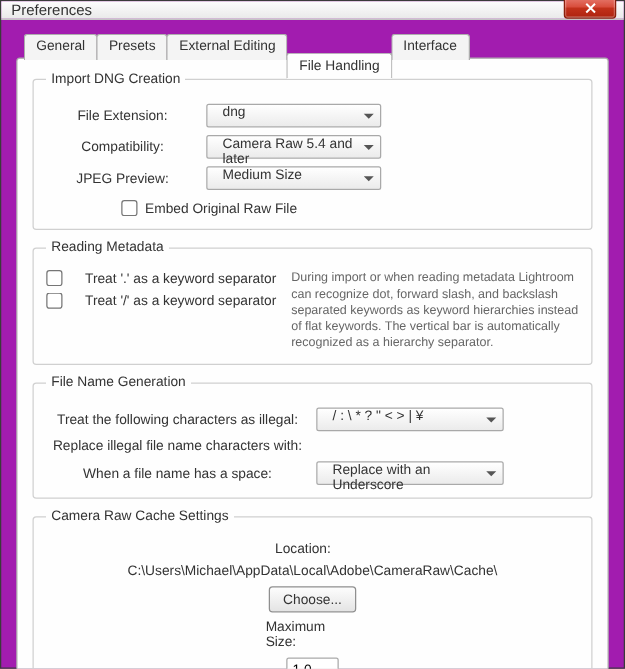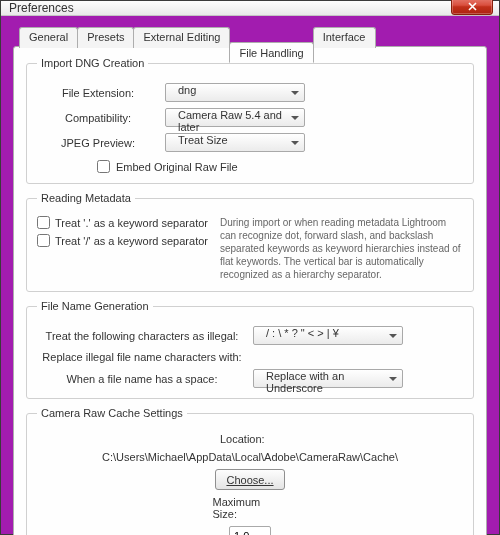--- a/index.html
+++ b/index.html
@@ -165,40 +165,39 @@
     padding: 0 10px;
     border: 1px solid #8f8f8f;
     background: linear-gradient(to bottom, #fdfdfd, #e4e4e4);
     border-radius: 3px;
     font-size: 11px;
     display: inline-flex;
     align-items: center;
     justify-content: center;
     cursor: pointer;
     min-width: 70px;
-    text-decoration: underline;
   }
   .btn.primary {
     border: 1px solid #4a90d9;
     box-shadow: 0 0 2px #6db3f2;
   }
   .footer {
     display: flex;
     justify-content: flex-end;
     gap: 6px;
     padding: 8px 12px 10px 0;
   }
   .metadata-body {
     display: flex;
     gap: 12px;
     align-items: flex-start;
     padding-top: 4px;
   }
   .checks { flex-shrink: 0; }
-  .check-row { display: flex; align-items: center; gap: 5px; margin-bottom: 5px; }
+  .check-row { display: flex; align-items: center; gap: 18px; margin-bottom: 5px; }
   .cache-row { display: flex; align-items: center; gap: 6px; margin-top: 6px; flex-direction: column; }
 </style>
 </head>
 <body>
 
 <div class="window">
   <div class="titlebar">
     <div class="title">Preferences</div>
     <div class="close-btn">
       <svg width="9" height="9" viewBox="0 0 9 9">
@@ -228,21 +227,21 @@
         </div>
         <div class="row">
           <span class="lbl" style="width:122px">Compatibility:</span>
           <div class="dropdown" style="width:140px">
             <span>Camera Raw 5.4 and later</span>
           </div>
         </div>
         <div class="row">
           <span class="lbl" style="width:122px">JPEG Preview:</span>
           <div class="dropdown" style="width:140px">
-            <span>Treat Size</span>
+            <span>Medium Size</span>
           </div>
         </div>
         <div class="row" style="margin-left:60px;margin-top:8px">
           <input type="checkbox" style="">
           <span>Embed Original Raw File</span>
         </div>
       </fieldset>
 
       <fieldset>
         <legend>Reading Metadata</legend>

